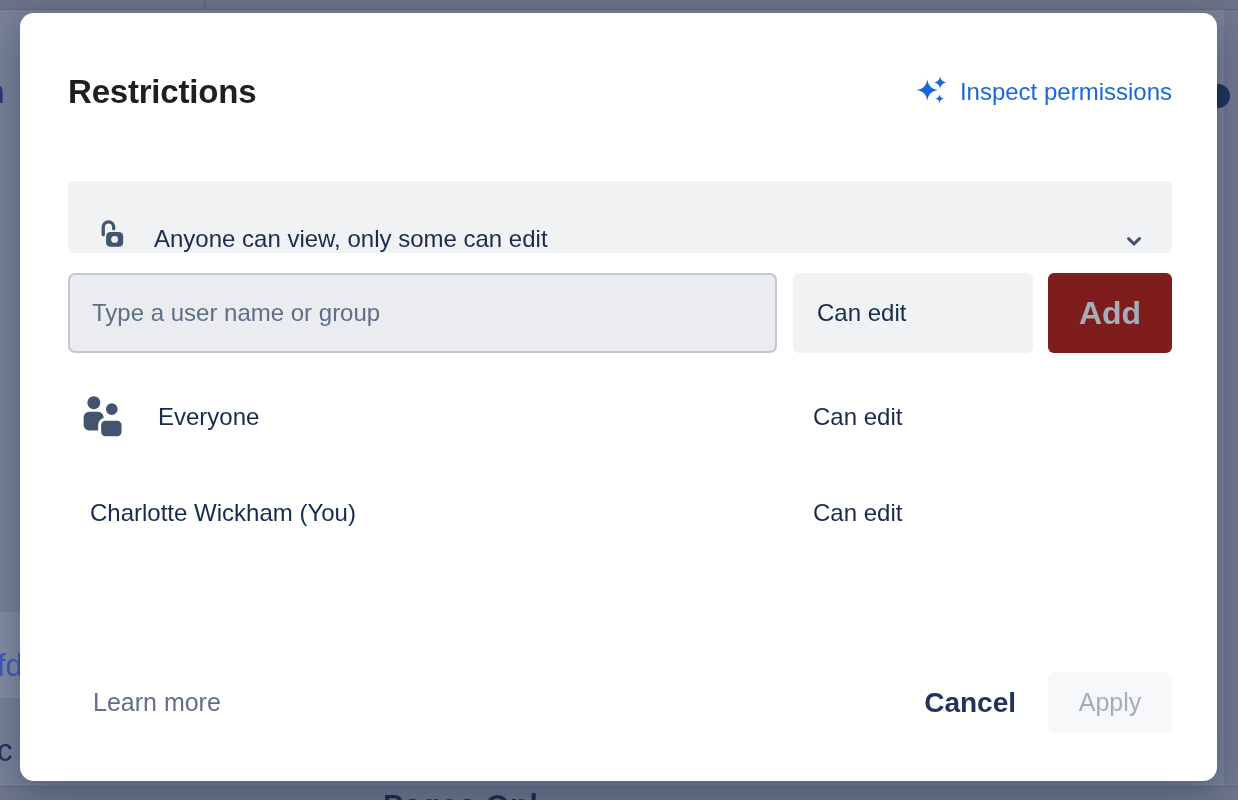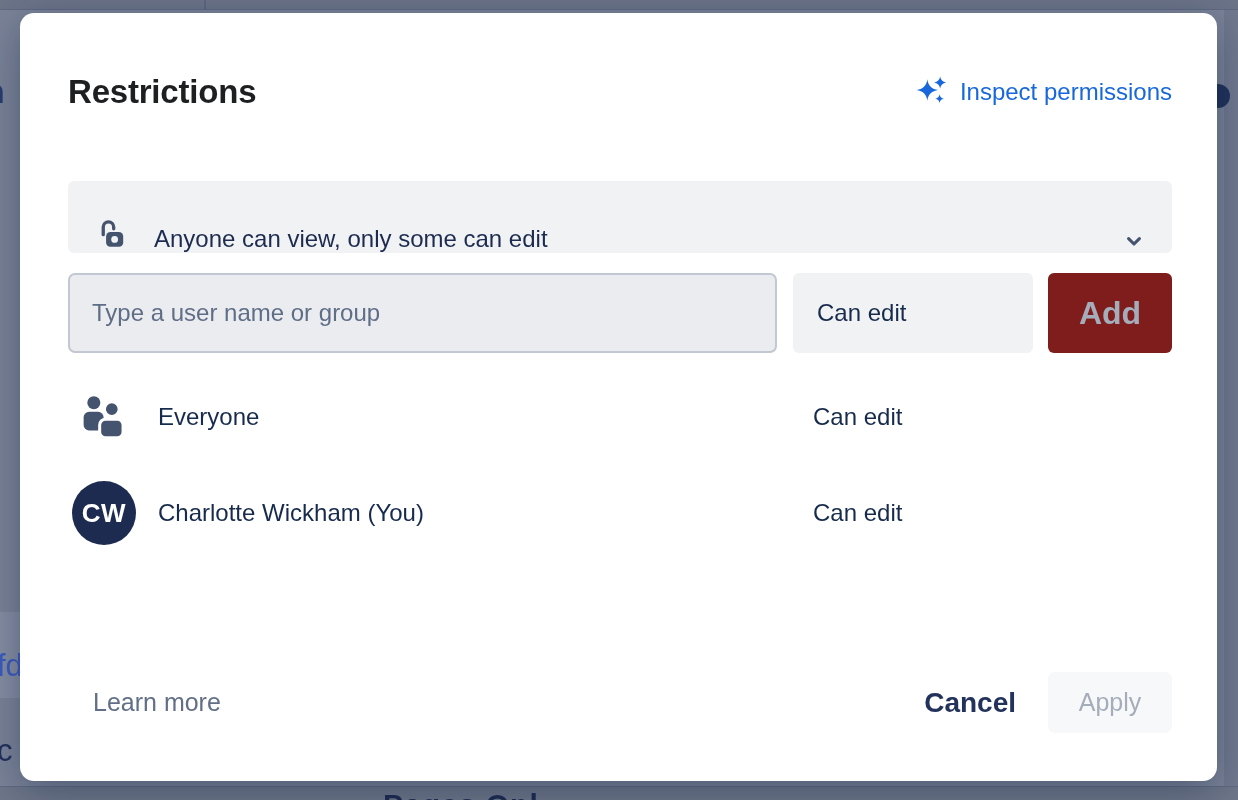--- a/index.html
+++ b/index.html
@@ -118,21 +118,20 @@
             <rect x="2.6" y="9.6" width="9.2" height="8.6" rx="2.5" fill="#44546F"></rect>
             <circle cx="15.6" cy="8.4" r="3.4" fill="#44546F" stroke="#FFFFFF" stroke-width="1.4"></circle>
             <rect x="10" y="13" width="10.8" height="8.6" rx="2.7" fill="#44546F" stroke="#FFFFFF" stroke-width="1.4"></rect>
           </svg>
         </span>
         <span class="member-name">Everyone</span>
         <span class="member-perm">Can edit</span>
       </div>
 
       <div class="member-row">
-        <span class="avatar">CW</span>
         <span class="member-name">Charlotte Wickham (You)</span>
         <span class="member-perm">Can edit</span>
       </div>
 
     </div>
 
     <div class="modal-footer">
       <a class="learn-more">Learn more</a>
       <button class="cancel-btn">Cancel</button>
       <button class="apply-btn" disabled="">Apply</button>

